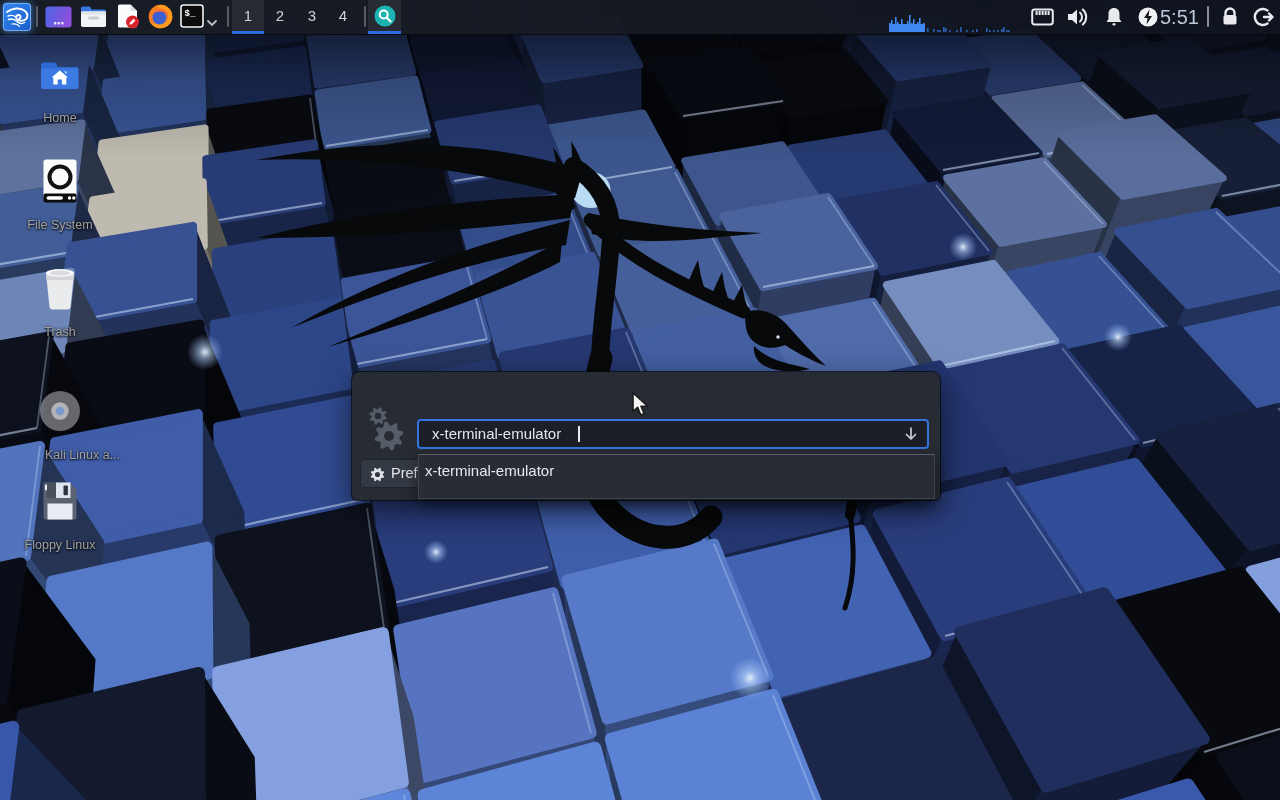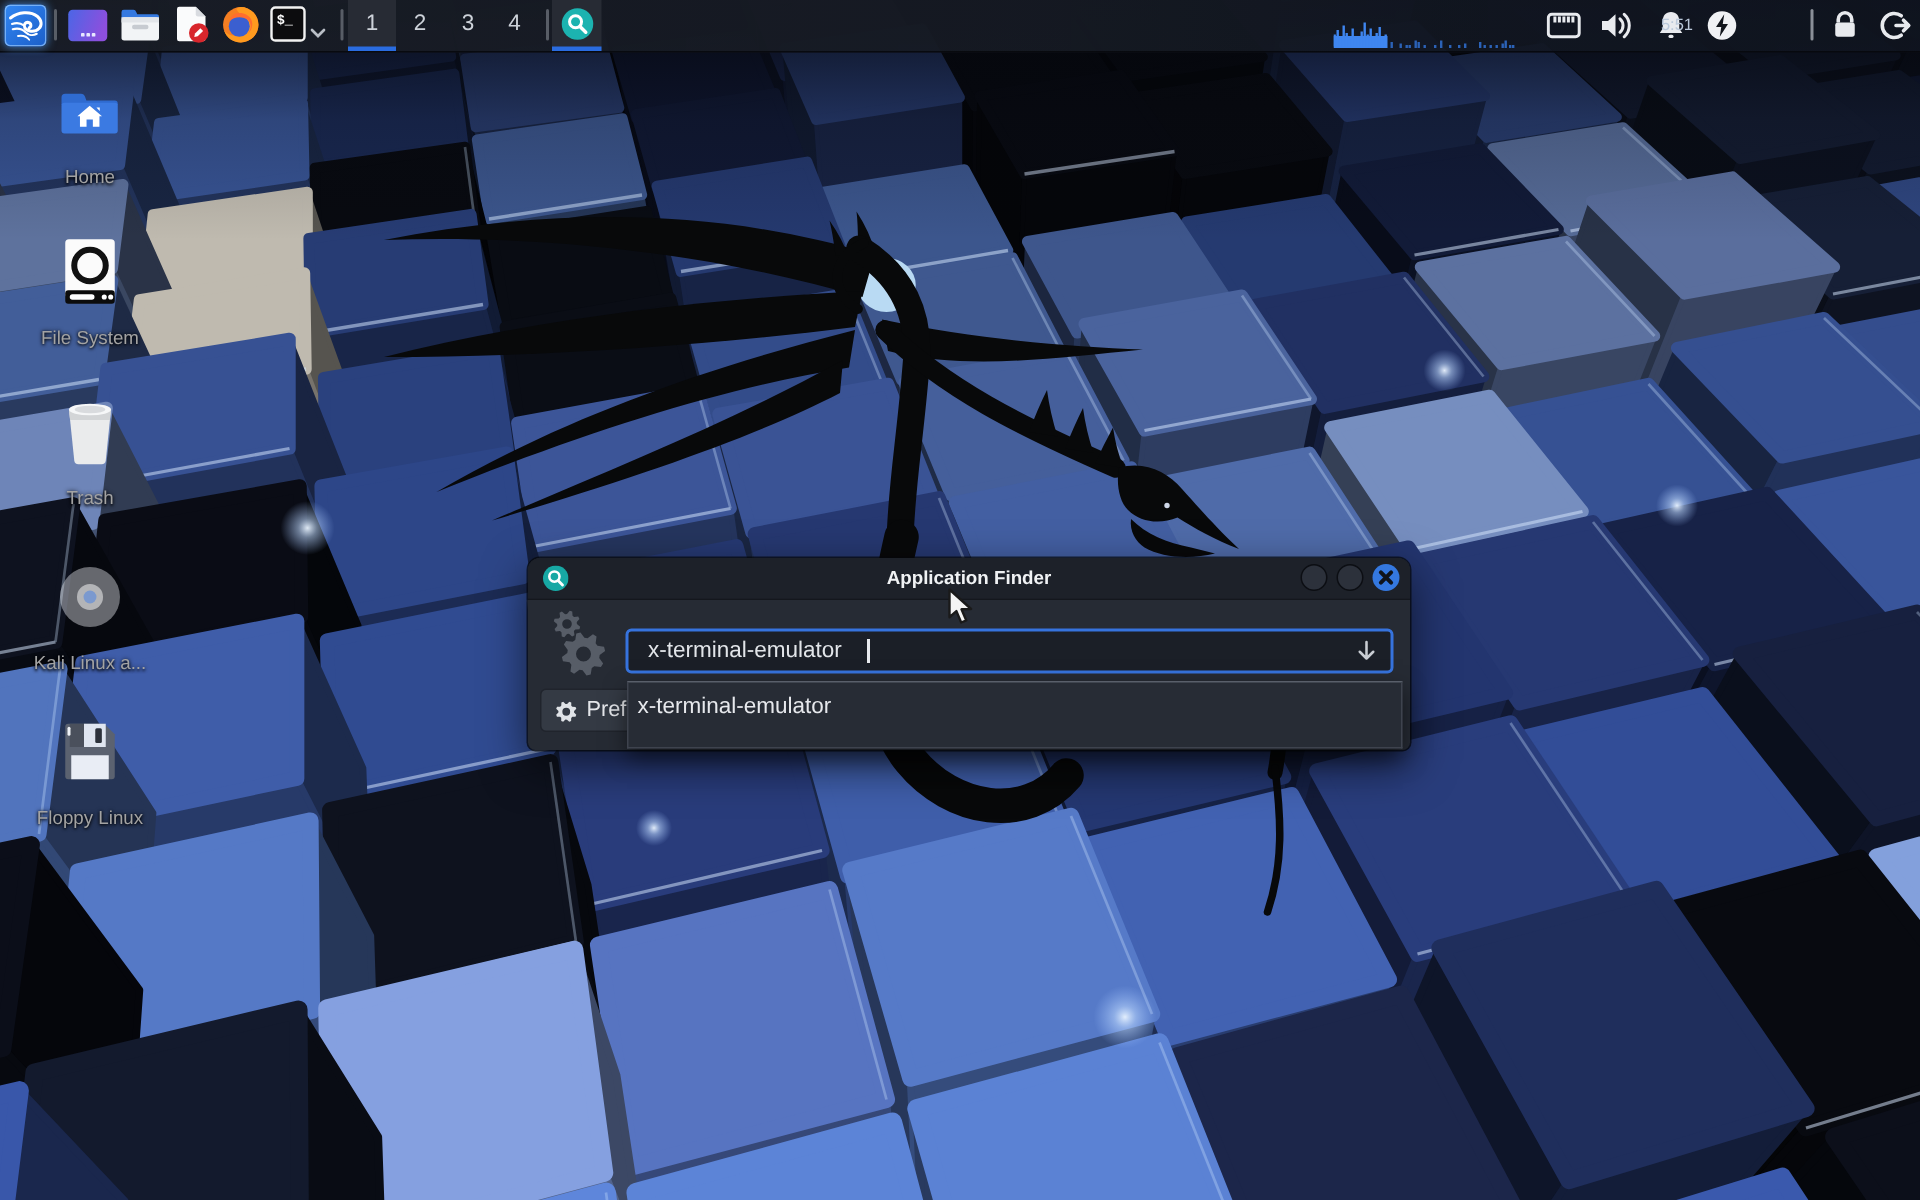--- a/index.html
+++ b/index.html
@@ -25,22 +25,22 @@
   .wbtn.cl{background:#3478e0;}
   #inputbox{position:absolute;left:65px;top:47px;width:512px;height:30px;box-sizing:border-box;
     background:#1b1f27;border:2px solid #3673dd;border-radius:4px;color:#e2e5e9;font-size:15px;line-height:26px;}
   #inputbox .txt{position:absolute;left:13px;top:0;}
   #inputbox .caret{position:absolute;left:159px;top:5px;width:1.5px;height:16px;background:#e8eaee;}
   #drop{position:absolute;left:66px;top:82px;width:517px;height:45px;background:#272c35;
     border:1px solid #3e434e;border-top:1px solid #595f6a;box-sizing:border-box;box-shadow:0 6px 14px rgba(0,0,0,0.5);}
   #drop .item{position:absolute;left:6px;top:7px;color:#e6e8ec;font-size:15px;}
   #prefbtn{position:absolute;left:8px;top:87px;width:104px;height:29px;background:#343a44;
     border:1px solid #20242c;border-radius:4px;box-sizing:border-box;color:#e4e6ea;font-size:14.5px;line-height:27px;}
-  #clock{position:absolute;left:1096px;top:0;width:44px;height:34px;line-height:34px;text-align:center;
-    color:#bac8da;font-size:11px;}
+  #clock{position:absolute;left:1160px;top:0;width:44px;height:34px;line-height:34px;
+    color:#bac8da;font-size:20px;}
 </style></head>
 <body>
 <div id="wall"><svg width="1280" height="800" viewBox="0 0 1280 800">
 <rect width="1280" height="800" fill="#06080f"></rect>
 <polygon points="1172,-166 1139,-185 1158,-244 1192,-227" fill="#0c1325" stroke="#0c1325" stroke-width="1.8" stroke-linejoin="round"></polygon>
 <polygon points="1172,-166 1219,-171 1242,-232 1192,-227" fill="#111a32" stroke="#111a32" stroke-width="1.8" stroke-linejoin="round"></polygon>
 <polygon points="1192,-227 1242,-232 1206,-249 1158,-244" fill="#1b2a51" stroke="#1b2a51" stroke-width="4.0" stroke-linejoin="round"></polygon>
 <polygon points="729,-165 711,-184 714,-257 733,-239" fill="#0f172a" stroke="#0f172a" stroke-width="1.8" stroke-linejoin="round"></polygon>
 <polygon points="729,-165 780,-171 787,-244 733,-239" fill="#152039" stroke="#152039" stroke-width="1.8" stroke-linejoin="round"></polygon>
 <polygon points="733,-239 787,-244 767,-261 714,-257" fill="#22335d" stroke="#22335d" stroke-width="4.0" stroke-linejoin="round"></polygon>
@@ -1202,21 +1202,21 @@
   <div class="ibox">
       <svg width="42" height="45" viewBox="0 0 42 45">
     <path d="M7,7 L35,7 L31.5,41 Q31.2,43.5 28.7,43.5 L13.3,43.5 Q10.8,43.5 10.5,41 Z" fill="#eaebec"></path>
     <path d="M7,7 L35,7 L34.3,14 L7.7,14 Z" fill="#d3d5d7"></path>
     <ellipse cx="21" cy="7" rx="14" ry="3.9" fill="#f6f7f8"></ellipse>
     <ellipse cx="21" cy="7" rx="10.2" ry="2.5" fill="#d9dbde"></ellipse>
   </svg>
     </div>
   <div class="lbl">Trash</div>
 </div>
-<div class="dicon" style="left:0;top:370px;">
+<div class="dicon" style="left:0;top:383px;text-align:right;">
   <div class="ibox">
       <svg width="42" height="42" viewBox="0 0 42 42">
     <circle cx="21" cy="21" r="20" fill="#eceef4" opacity="0.42"></circle>
     <circle cx="21" cy="21" r="8.7" fill="#ffffff" opacity="0.5"></circle>
     <circle cx="21" cy="21" r="4.3" fill="#6d92d4" opacity="0.8"></circle>
   </svg>
     </div>
   <div class="lbl">Kali Linux a...</div>
 </div>
 <div class="dicon" style="left:0;top:473px;">
@@ -1227,35 +1227,20 @@
     <rect x="15" y="2.5" width="14.5" height="15.5" fill="#dfe5f0"></rect>
     <rect x="22.5" y="5.5" width="4.4" height="9.8" rx="1" fill="#2c313b"></rect>
     <rect x="6.5" y="23.5" width="25" height="16" fill="#e9edf5"></rect>
     <rect x="4" y="4.5" width="2" height="6" rx="1" fill="#eef1f6"></rect>
   </svg>
     </div>
   <div class="lbl">Floppy Linux</div>
 </div>
 
 <div id="dlg">
-  <div id="dlgtitle">
-    <svg style="position:absolute;left:10px;top:5px;" width="17" height="17" viewBox="0 0 17 17">
-      <circle cx="8.5" cy="8.5" r="8.5" fill="#17a8a4"></circle>
-      <circle cx="7.6" cy="7.4" r="3.4" fill="none" stroke="#fff" stroke-width="1.7"></circle>
-      <line x1="10.2" y1="10.2" x2="13" y2="13" stroke="#fff" stroke-width="1.9" stroke-linecap="round"></line>
-    </svg>
-    <span class="t">Application Finder</span>
-    <div class="wbtn mm" style="left:515px;"></div>
-    <div class="wbtn mm" style="left:539px;"></div>
-    <div class="wbtn cl" style="left:563px;">
-      <svg width="18" height="18" viewBox="0 0 18 18">
-          <path d="M5.6,5.6 L12.4,12.4 M12.4,5.6 L5.6,12.4" stroke="#10141c" stroke-width="2.7" stroke-linecap="round"></path>
-        </svg>
-    </div>
-  </div>
   <svg style="position:absolute;left:9px;top:27px;" width="48" height="54" viewBox="0 0 48 54">
 <path d="M25.8,18.8 L25.3,20.5 L22.5,20.7 L21.6,21.7 L22.0,24.5 L20.4,25.3 L18.3,23.5 L17.0,23.6 L15.2,25.8 L13.5,25.3 L13.3,22.5 L12.3,21.6 L9.5,22.0 L8.7,20.4 L10.5,18.3 L10.4,17.0 L8.2,15.2 L8.7,13.5 L11.5,13.3 L12.4,12.3 L12.0,9.5 L13.6,8.7 L15.7,10.5 L17.0,10.4 L18.8,8.2 L20.5,8.7 L20.7,11.5 L21.7,12.4 L24.5,12.0 L25.3,13.6 L23.5,15.7 L23.6,17.0 Z M20.2,17.0 A3.2,3.2 0 1,0 13.8,17.0 A3.2,3.2 0 1,0 20.2,17.0 Z" fill="#575d67" fill-rule="evenodd"></path>
 <path d="M41.1,43.3 L39.6,45.7 L35.2,45.1 L33.5,46.3 L32.8,50.7 L30.0,51.4 L27.4,47.8 L25.3,47.5 L21.7,50.1 L19.3,48.6 L19.9,44.2 L18.7,42.5 L14.3,41.8 L13.6,39.0 L17.2,36.4 L17.5,34.3 L14.9,30.7 L16.4,28.3 L20.8,28.9 L22.5,27.7 L23.2,23.3 L26.0,22.6 L28.6,26.2 L30.7,26.5 L34.3,23.9 L36.7,25.4 L36.1,29.8 L37.3,31.5 L41.7,32.2 L42.4,35.0 L38.8,37.6 L38.5,39.7 Z M33.0,37.0 A5.0,5.0 0 1,0 23.0,37.0 A5.0,5.0 0 1,0 33.0,37.0 Z" fill="#575d67" fill-rule="evenodd"></path>
 </svg>
   <div id="prefbtn">
     <svg style="position:absolute;left:8px;top:6px;" width="17" height="17" viewBox="0 0 34 34">
         <path d="M30.4,21.1 L29.3,23.7 L25.1,23.7 L23.6,25.2 L23.5,29.4 L21.0,30.4 L18.0,27.5 L15.9,27.4 L12.9,30.4 L10.3,29.3 L10.3,25.1 L8.8,23.6 L4.6,23.5 L3.6,21.0 L6.5,18.0 L6.6,15.9 L3.6,12.9 L4.7,10.3 L8.9,10.3 L10.4,8.8 L10.5,4.6 L13.0,3.6 L16.0,6.5 L18.1,6.6 L21.1,3.6 L23.7,4.7 L23.7,8.9 L25.2,10.4 L29.4,10.5 L30.4,13.0 L27.5,16.0 L27.4,18.1 Z M22.2,17.0 A5.2,5.2 0 1,0 11.8,17.0 A5.2,5.2 0 1,0 22.2,17.0 Z" fill="#e0e3e7" fill-rule="evenodd"></path>
       </svg>
     <span style="position:absolute;left:30px;">Preferences</span>
   </div>

